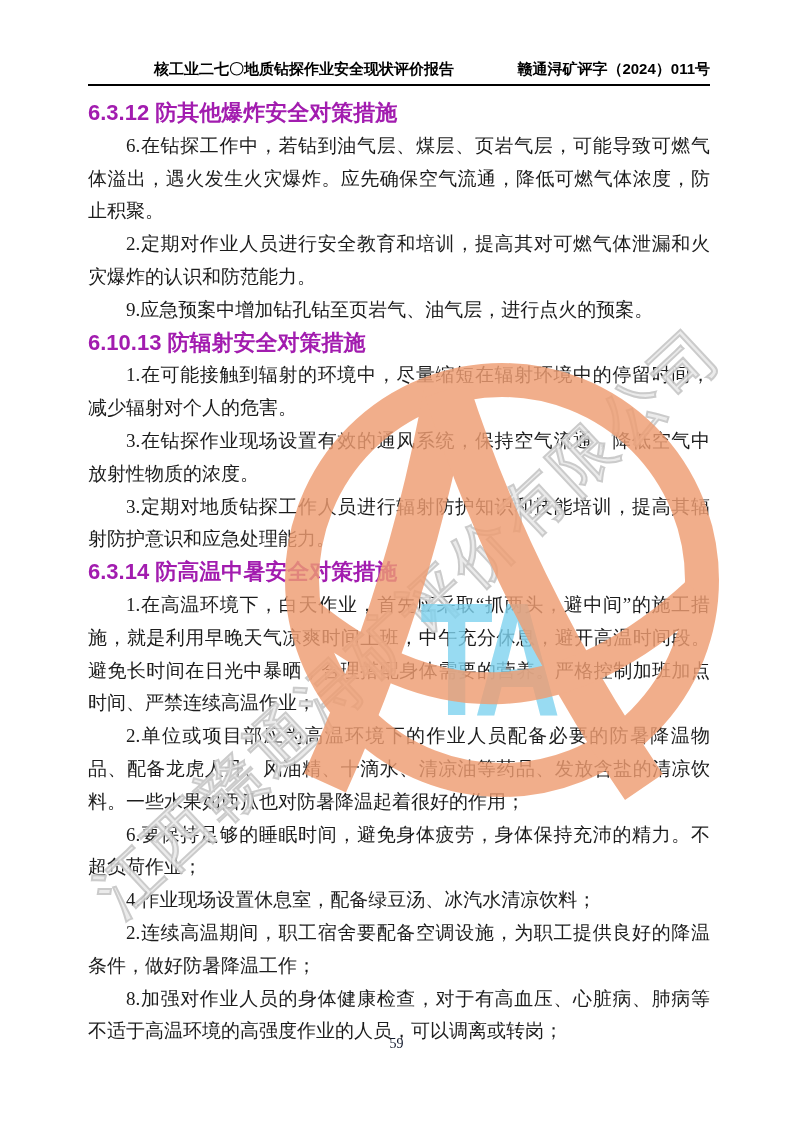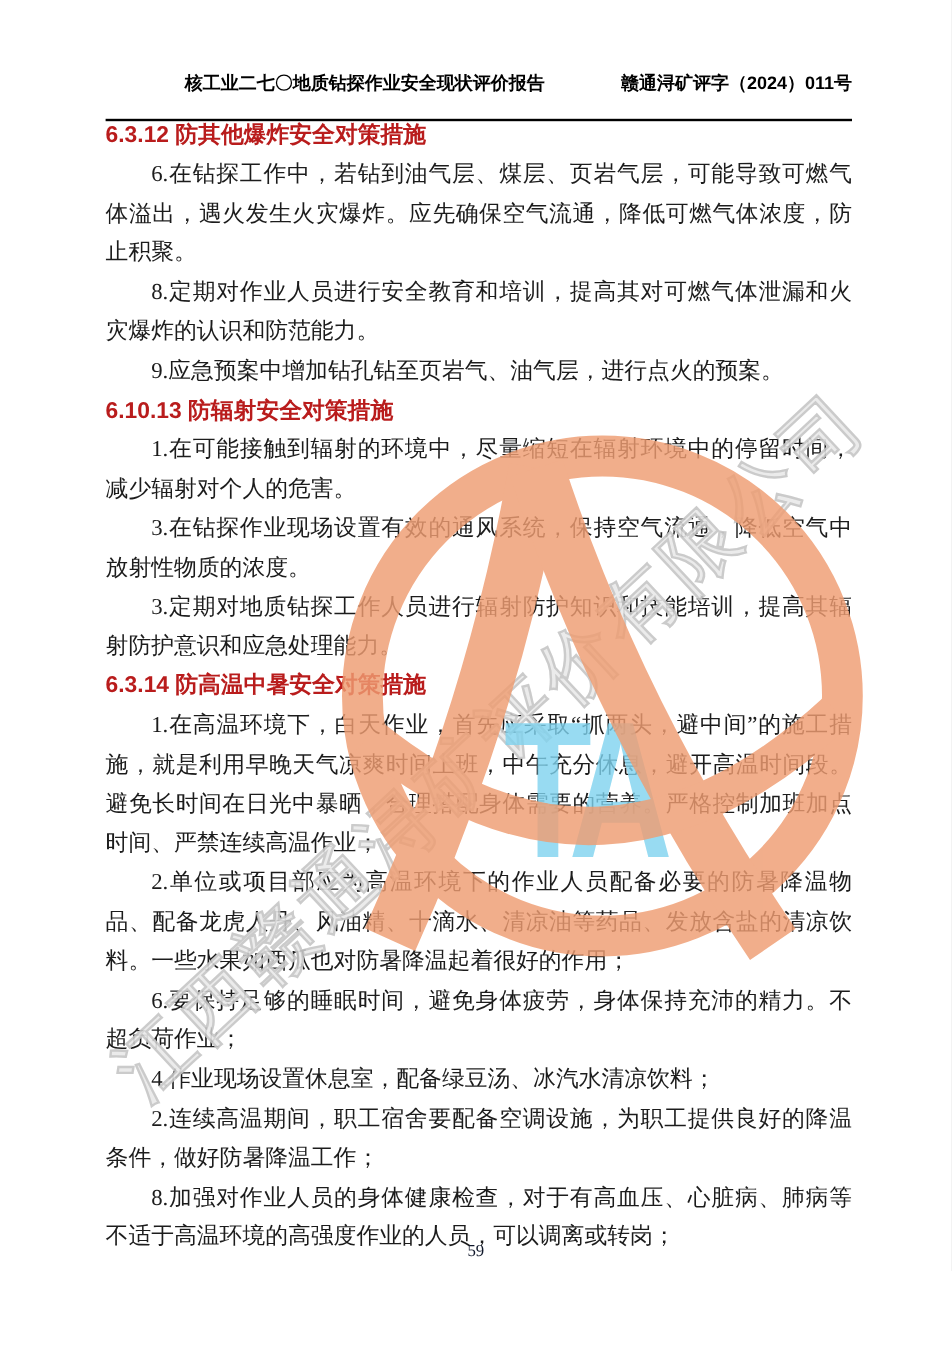--- a/index.html
+++ b/index.html
@@ -11,38 +11,38 @@
     overflow:hidden;
     font-family:"Liberation Serif","DejaVu Serif",serif;
     color:#1c1c1c;
   }
   
   .header{
     position:absolute;
     left:88px;top:60px;width:622px;
     display:flex;justify-content:space-between;align-items:flex-end;
     border-bottom:2.5px solid #000;
-    padding-bottom:20px;
+    padding-bottom:5px;
     font-family:"Liberation Sans","DejaVu Sans",sans-serif;
     font-weight:bold;font-size:15px;color:#000;
   }
   .header .left{padding-left:66px;}
   
   .content{
     position:absolute;
     left:88px;top:97px;width:622px;
     font-size:19px;line-height:32.8px;
     text-align:justify;
     z-index:1;
   }
   .content p{margin:0;text-indent:2em;}
   .content h3{
-    margin:0;font-size:19px;line-height:32.8px;
+    margin:0;font-size:22px;line-height:32.8px;
     font-family:"Liberation Sans","DejaVu Sans",sans-serif;
-    font-weight:bold;color:#b91c1c;text-indent:0;
+    font-weight:bold;color:#a21caf;text-indent:0;
   }
   
   .pagenum{
     position:absolute;left:0;top:1036px;width:793px;
     text-align:center;font-size:14px;color:#0f172a;z-index:1;
   }
   
   .wm-company{
     position:absolute;left:76px;top:872px;
     transform:rotate(-43deg);transform-origin:0 0;
@@ -72,21 +72,21 @@
 <div class="page">
 
   <div class="header">
     <span class="left">核工业二七〇地质钻探作业安全现状评价报告</span>
     <span class="right">赣通浔矿评字（2024）011号</span>
   </div>
 
   <div class="content">
     <h3>6.3.12 防其他爆炸安全对策措施</h3>
     <p>6.在钻探工作中，若钻到油气层、煤层、页岩气层，可能导致可燃气体溢出，遇火发生火灾爆炸。应先确保空气流通，降低可燃气体浓度，防止积聚。</p>
-    <p>8.定期对作业人员进行安全教育和培训，提高其对可燃气体泄漏和火灾爆炸的认识和防范能力。</p>
+    <p>2.定期对作业人员进行安全教育和培训，提高其对可燃气体泄漏和火灾爆炸的认识和防范能力。</p>
     <p>9.应急预案中增加钻孔钻至页岩气、油气层，进行点火的预案。</p>
 
     <h3>6.10.13 防辐射安全对策措施</h3>
     <p>1.在可能接触到辐射的环境中，尽量缩短在辐射环境中的停留时间，减少辐射对个人的危害。</p>
     <p>3.在钻探作业现场设置有效的通风系统，保持空气流通，降低空气中放射性物质的浓度。</p>
     <p>3.定期对地质钻探工作人员进行辐射防护知识和技能培训，提高其辐射防护意识和应急处理能力。</p>
 
     <h3>6.3.14 防高温中暑安全对策措施</h3>
     <p>1.在高温环境下，白天作业，首先应采取“抓两头，避中间”的施工措施，就是利用早晚天气凉爽时间上班，中午充分休息，避开高温时间段。避免长时间在日光中暴晒，合理搭配身体需要的营养。严格控制加班加点时间、严禁连续高温作业；</p>
     <p>2.单位或项目部应为高温环境下的作业人员配备必要的防暑降温物品、配备龙虎人丹、风油精、十滴水、清凉油等药品、发放含盐的清凉饮料。一些水果如西瓜也对防暑降温起着很好的作用；</p>

